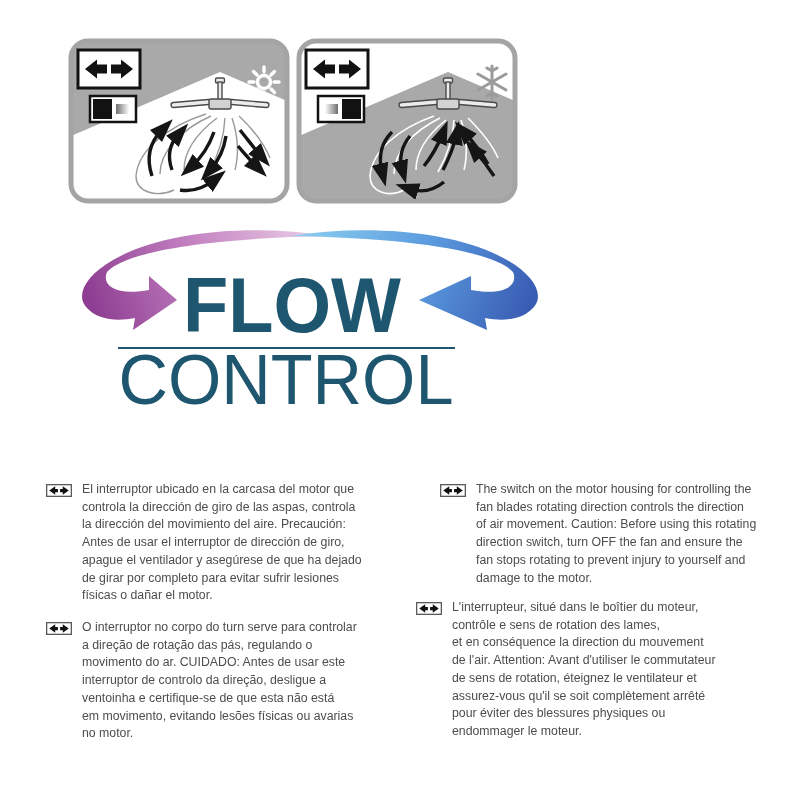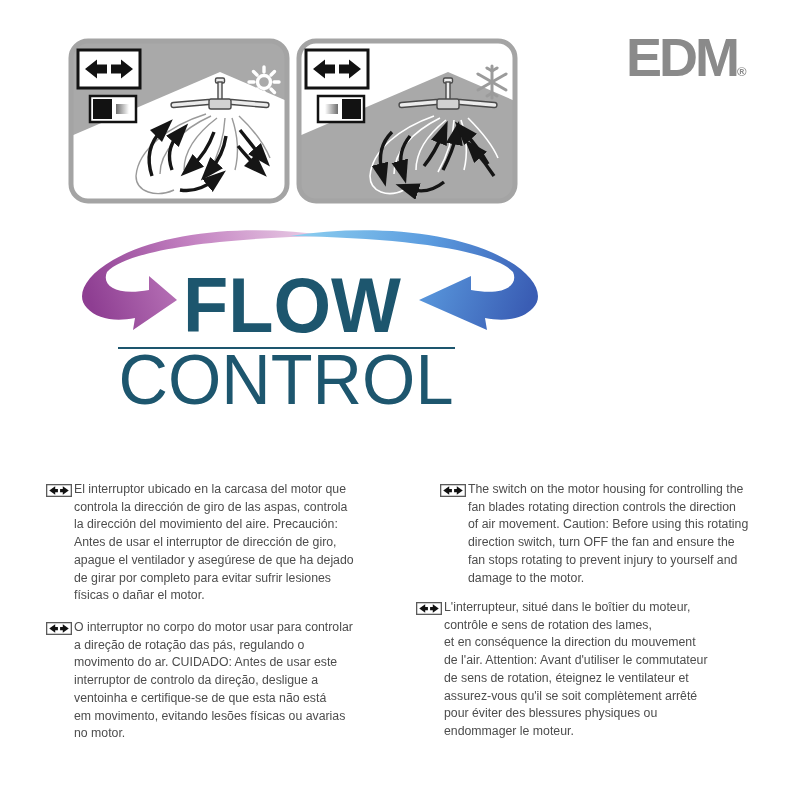--- a/index.html
+++ b/index.html
@@ -3,21 +3,21 @@
 <meta charset="utf-8">
 <style>
   html,body{margin:0;padding:0;background:#fff;}
   .page{position:relative;width:800px;height:800px;background:#ffffff;overflow:hidden;
         font-family:"Liberation Sans",sans-serif;}
   .panel{position:absolute;}
   .edm-logo{position:absolute;left:626px;top:30px;color:#8a8a8a;font-weight:bold;
             font-size:54px;letter-spacing:-3px;line-height:1;white-space:nowrap;}
   .edm-logo .reg{font-size:13px;letter-spacing:0;vertical-align:0;font-weight:bold;}
   .flow-logo{position:absolute;left:55px;top:220px;}
-  .instr{position:absolute;display:flex;gap:2px;width:352px;align-items:flex-start;}
+  .instr{position:absolute;display:flex;gap:10px;width:352px;align-items:flex-start;}
   .instr-icon{flex:0 0 auto;margin-top:2px;display:block;}
   .instr-text{margin:0;font-size:12.3px;line-height:1.44;color:#4d4d4d;white-space:pre-line;}
 </style>
 </head>
 <body>
 
 <div class="page">
 
   <svg class="panel" style="left:68px;top:38px" width="222" height="166" viewBox="0 0 222 166">
     <defs>
@@ -144,21 +144,20 @@
         <path d="M114,98 C106,108 103,120 106,131"></path>
         <path d="M128,128 C136,118 142,107 146,97"></path>
         <path d="M147,132 C153,120 158,108 160,98"></path>
         <path d="M192,126 C185,114 177,104 169,95"></path>
         <path d="M198,138 C192,129 186,121 179,113"></path>
         <path d="M148,144 C138,152 126,155 114,151"></path>
       </g>
     </g>
   </svg>
 
-  <div class="edm-logo"><span>EDM</span><span class="reg">®</span></div>
 
   <svg class="flow-logo" width="500" height="205" viewBox="0 0 500 205">
     <defs>
       <linearGradient id="gradP" gradientUnits="userSpaceOnUse" x1="275" y1="10" x2="40" y2="95">
         <stop offset="0" stop-color="#eed6ea"></stop>
         <stop offset="0.55" stop-color="#c280c0"></stop>
         <stop offset="1" stop-color="#8e3e92"></stop>
       </linearGradient>
       <linearGradient id="gradB" gradientUnits="userSpaceOnUse" x1="235" y1="10" x2="470" y2="95">
         <stop offset="0" stop-color="#8fd2f1"></stop>
@@ -203,21 +202,21 @@
 fan stops rotating to prevent injury to yourself and
 damage to the motor.</p>
   </div>
 
   <div class="instr" style="left:46px;top:619px">
     <svg class="instr-icon" width="26" height="15" viewBox="0 0 24 12">
       <rect x="0.6" y="0.6" width="22.8" height="10.8" fill="#fff" stroke="#5a5a5a" stroke-width="1.2"></rect>
       <polygon points="3,6 8.5,2 8.5,4.5 11,4.5 11,7.5 8.5,7.5 8.5,10" fill="#121212"></polygon>
       <polygon points="21,6 15.5,2 15.5,4.5 13,4.5 13,7.5 15.5,7.5 15.5,10" fill="#121212"></polygon>
     </svg>
-    <p class="instr-text">O interruptor no corpo do motor usar para controlar
+    <p class="instr-text">O interruptor no corpo do turn serve para controlar
 a direção de rotação das pás, regulando o
 movimento do ar. CUIDADO: Antes de usar este
 interruptor de controlo da direção, desligue a
 ventoinha e certifique-se de que esta não está
 em movimento, evitando lesões físicas ou avarias
 no motor.</p>
   </div>
 
   <div class="instr" style="left:416px;top:599px">
     <svg class="instr-icon" width="26" height="15" viewBox="0 0 24 12">

